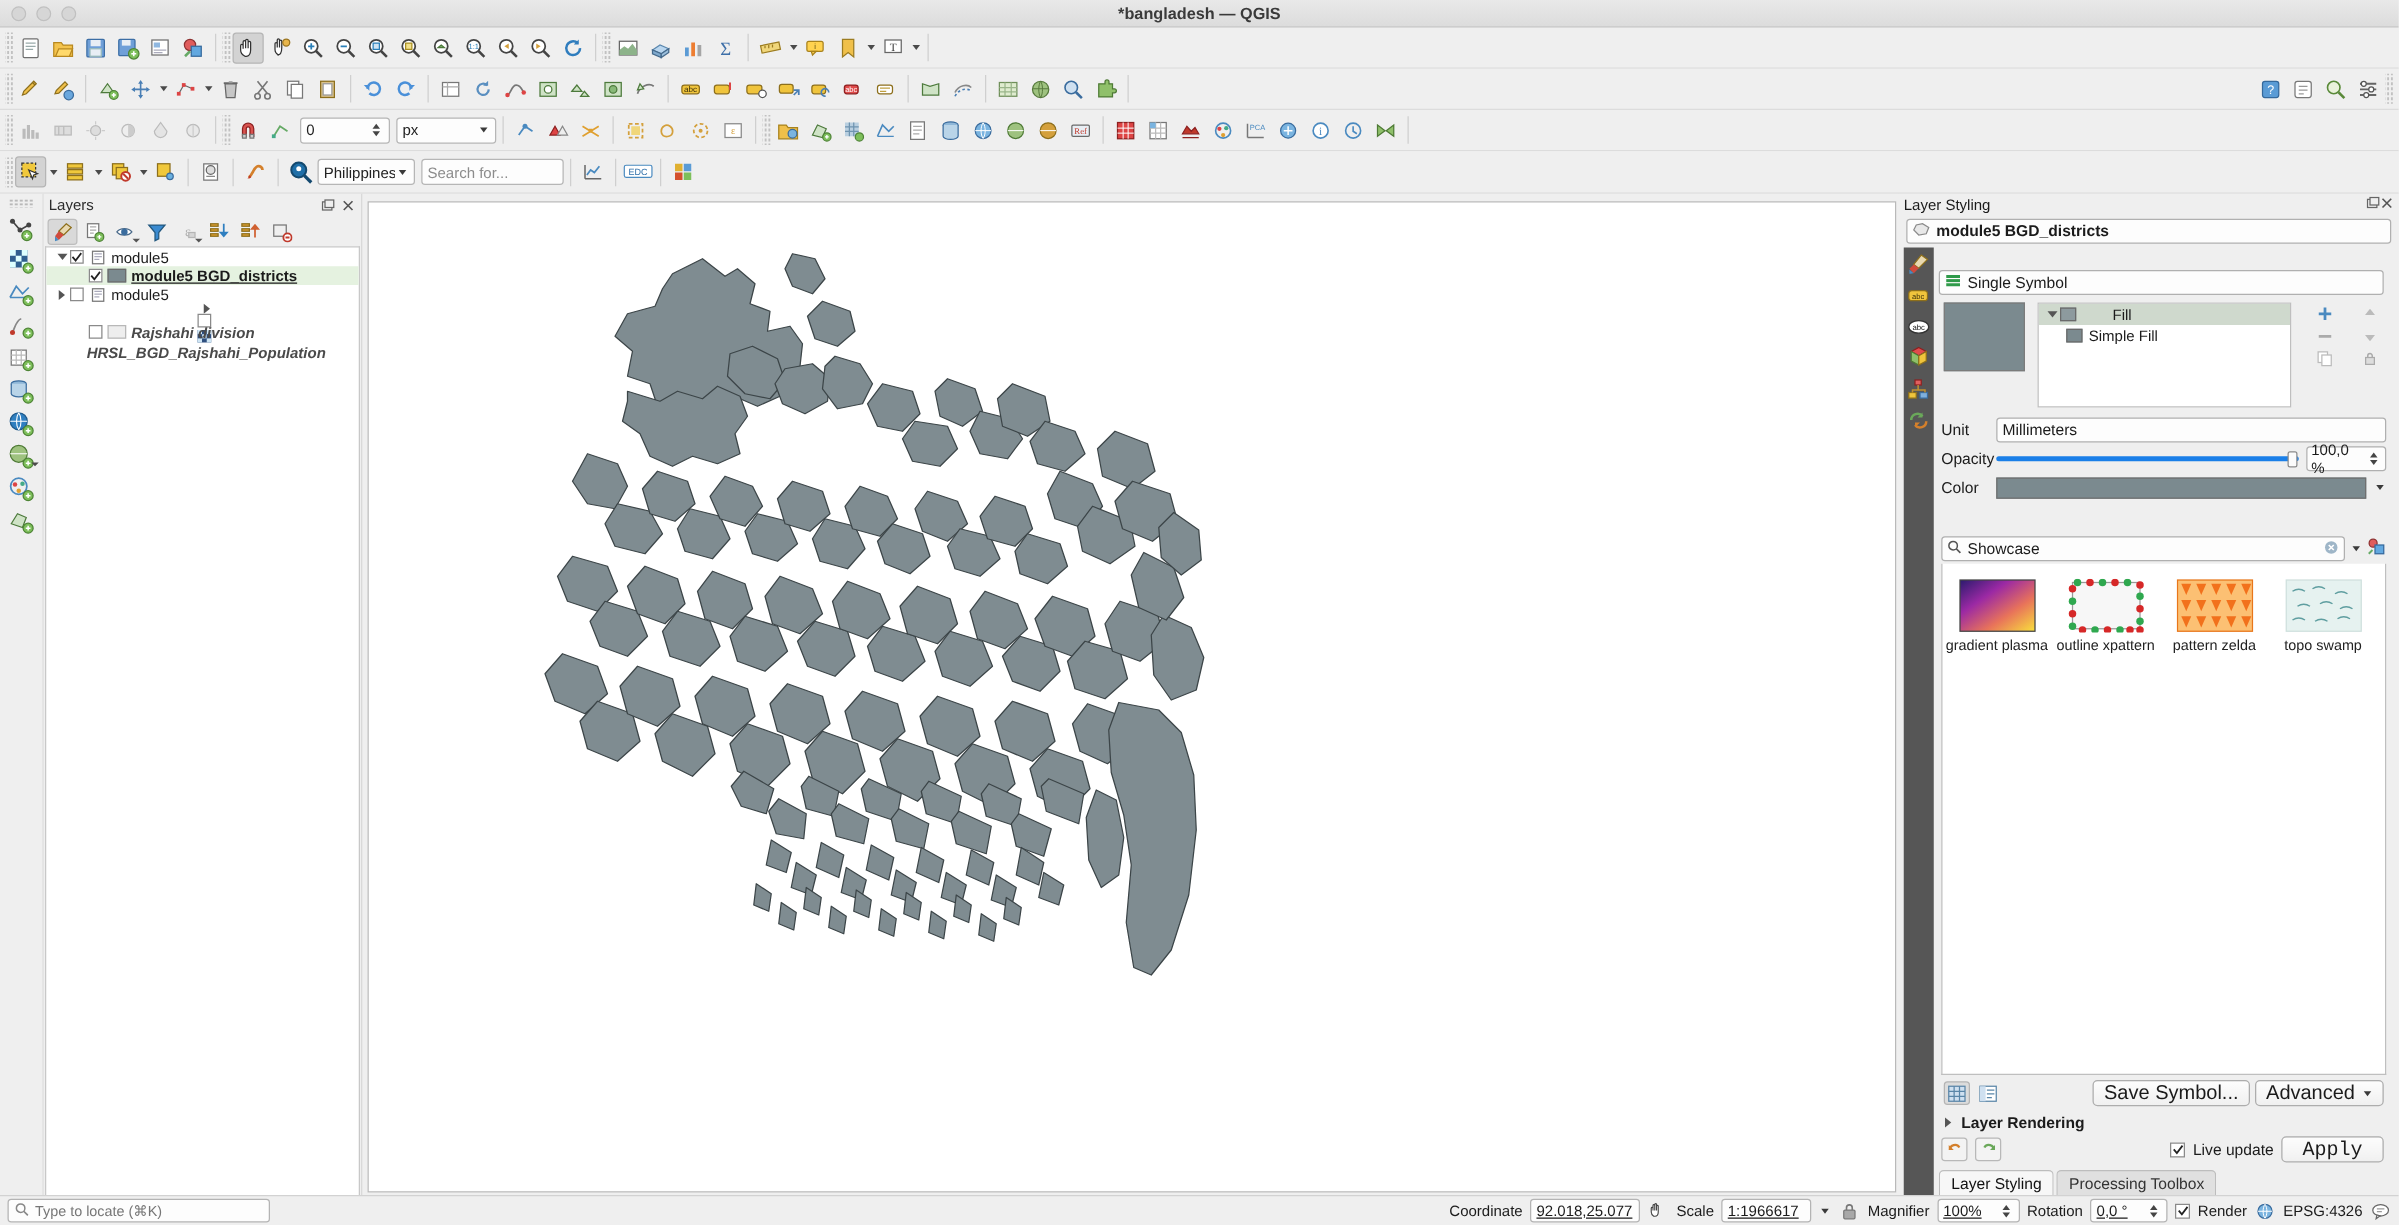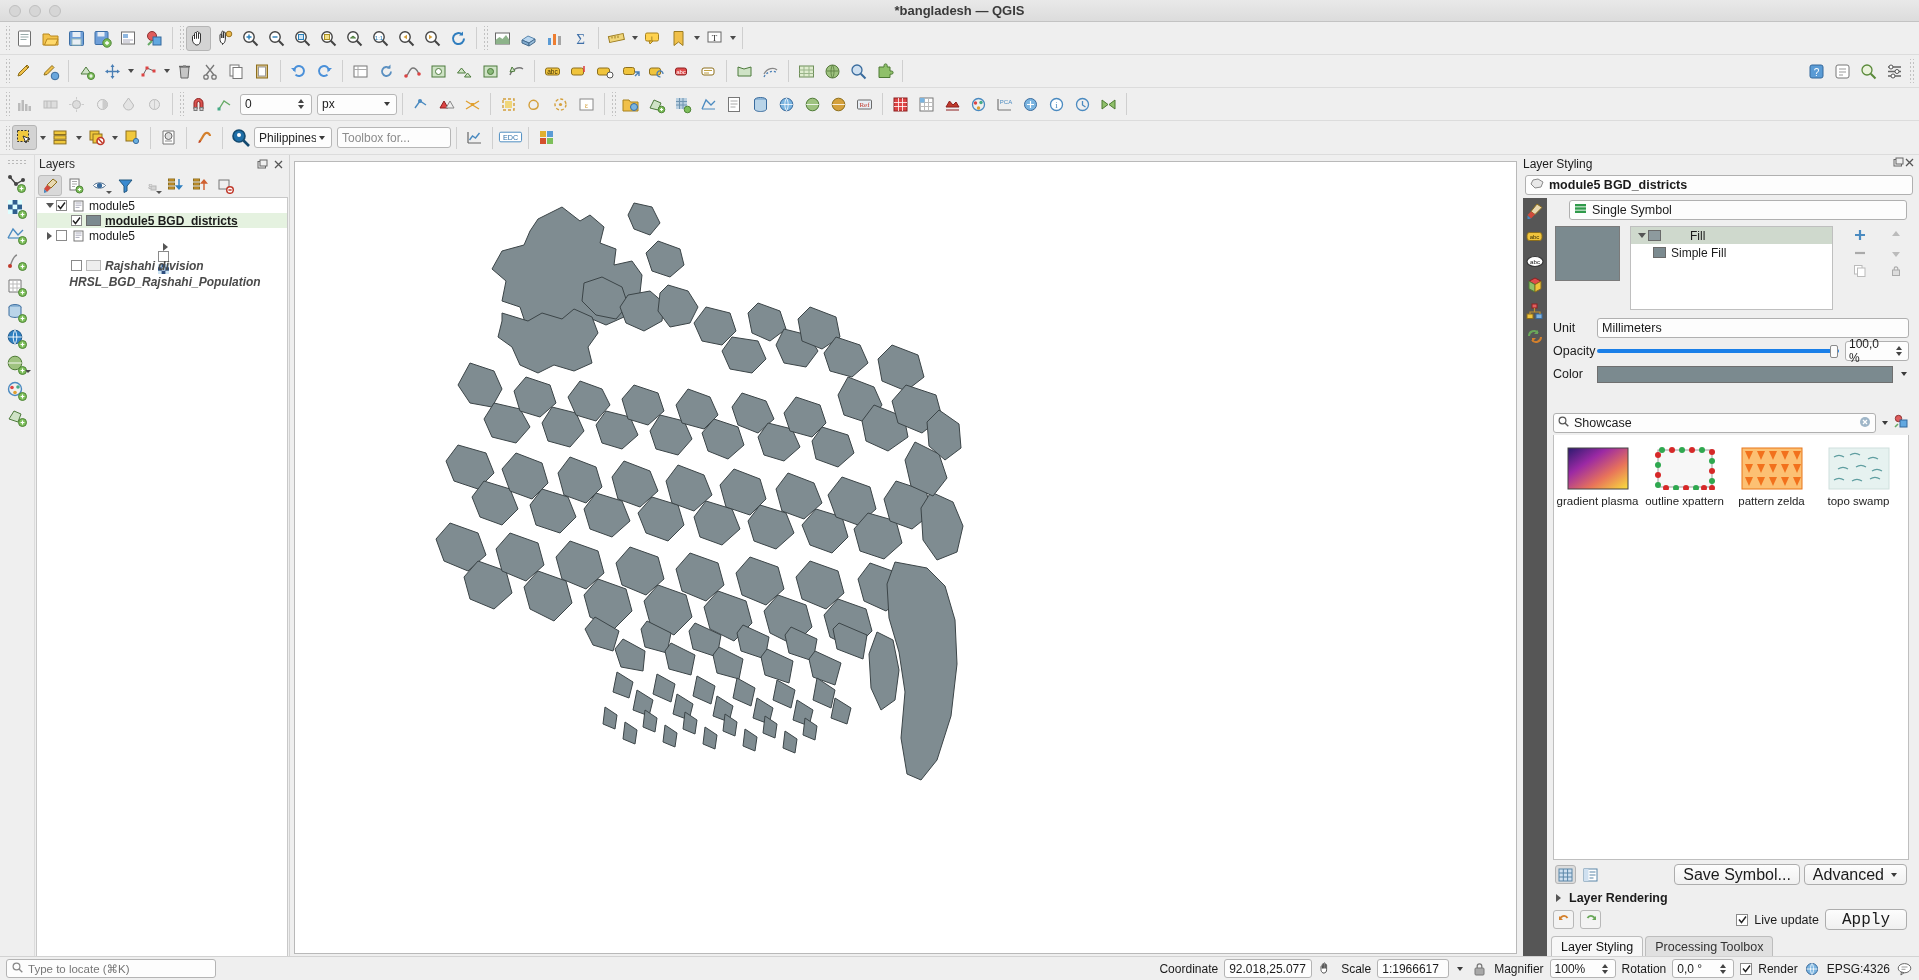--- a/index.html
+++ b/index.html
@@ -182,21 +182,21 @@
   
   .status {
     height:24px; background:#efefef; border-top:1px solid #d2d2d2;
     display:flex; align-items:center; padding:0 6px; gap:6px; flex:none;
   }
   .locate { width:210px; height:19px; background:#fdfdfd; border:1px solid #b4b4b4; border-radius:3px;
     display:flex; align-items:center; padding:0 5px; gap:5px; font-size:11.5px; color:#767676; }
   .st-spacer { flex:1; }
   .st-label { font-size:12px; color:#1b1b1b; }
   .st-box { height:19px; background:#fdfdfd; border:1px solid #b4b4b4; border-radius:3px;
-    display:flex; align-items:center; padding:0 4px; font-size:12px; }
+    display:flex; align-items:center; padding:0 4px; font-size:12px;text-decoration:underline; }
   .st-ico { width:17px; height:17px; display:flex; align-items:center; justify-content:center; }
 </style>
 </head>
 <body>
 
 <div class="app">
 
   <div class="titlebar">
     <div class="traffic">
       <div class="tl"></div>
@@ -898,21 +898,21 @@
           <circle cx="9" cy="9" r="6" fill="#1f6fa8" stroke="#13496f" stroke-width="1.6"></circle>
           <circle cx="9" cy="8" r="2" fill="#fff"></circle>
           <path d="M13.5 13.5L19 19" stroke="#13496f" stroke-width="2.6"></path>
         </svg>
       </div>
     <div class="combo" style="width:78px;">
       <span class="cv">Philippines</span>
       <span class="ar"></span>
     </div>
     <div class="combo" style="width:114px; margin-left:4px; color:#8c8c8c;">
-      <span class="cv">Toolbox for...</span>
+      <span class="cv">Search for...</span>
     </div>
     <div class="sep"></div>
     <div class="tbtn">
         <svg width="19" height="19" viewBox="0 0 19 19">
           <path d="M3 15V4M3 15h13" stroke="#666" stroke-width="1.2"></path>
           <path d="M4.5 12l3-4 3 2 4-5" fill="none" stroke="#4a8ac0" stroke-width="1.4"></path>
         </svg>
       </div>
     <div class="sep"></div>
     <div class="tbtn">
@@ -1337,21 +1337,21 @@
               <svg width="18" height="16" viewBox="0 0 18 16">
                 <path d="M3 8a5 5 0 0 1 9-3" fill="none" stroke="#6aa85a" stroke-width="2"></path>
                 <path d="M12 2v4h-4z" fill="#6aa85a"></path>
                 <path d="M15 9a5 5 0 0 1-9 3" fill="none" stroke="#d4802c" stroke-width="2"></path>
                 <path d="M6 14v-4h4z" fill="#d4802c"></path>
               </svg>
             </div>
         </div>
 
         <div class="sty-body">
-          <div class="sty-row" style="padding-left:22px;">
+          <div class="sty-row" style="padding-left:4px;margin-top:16px;">
             <div class="sel-combo" style="font-weight:normal;">
               <span><svg width="13" height="11" viewBox="0 0 13 11">
                     <rect x="1" y="1" width="11" height="2.4" fill="#2f9a4a"></rect>
                     <rect x="1" y="4.3" width="11" height="2.4" fill="#2f9a4a"></rect>
                     <rect x="1" y="7.6" width="11" height="2.4" fill="#2f9a4a"></rect>
                   </svg></span>
               <span class="cv">Single Symbol</span>
               <span class="ar"></span>
             </div>
           </div>

